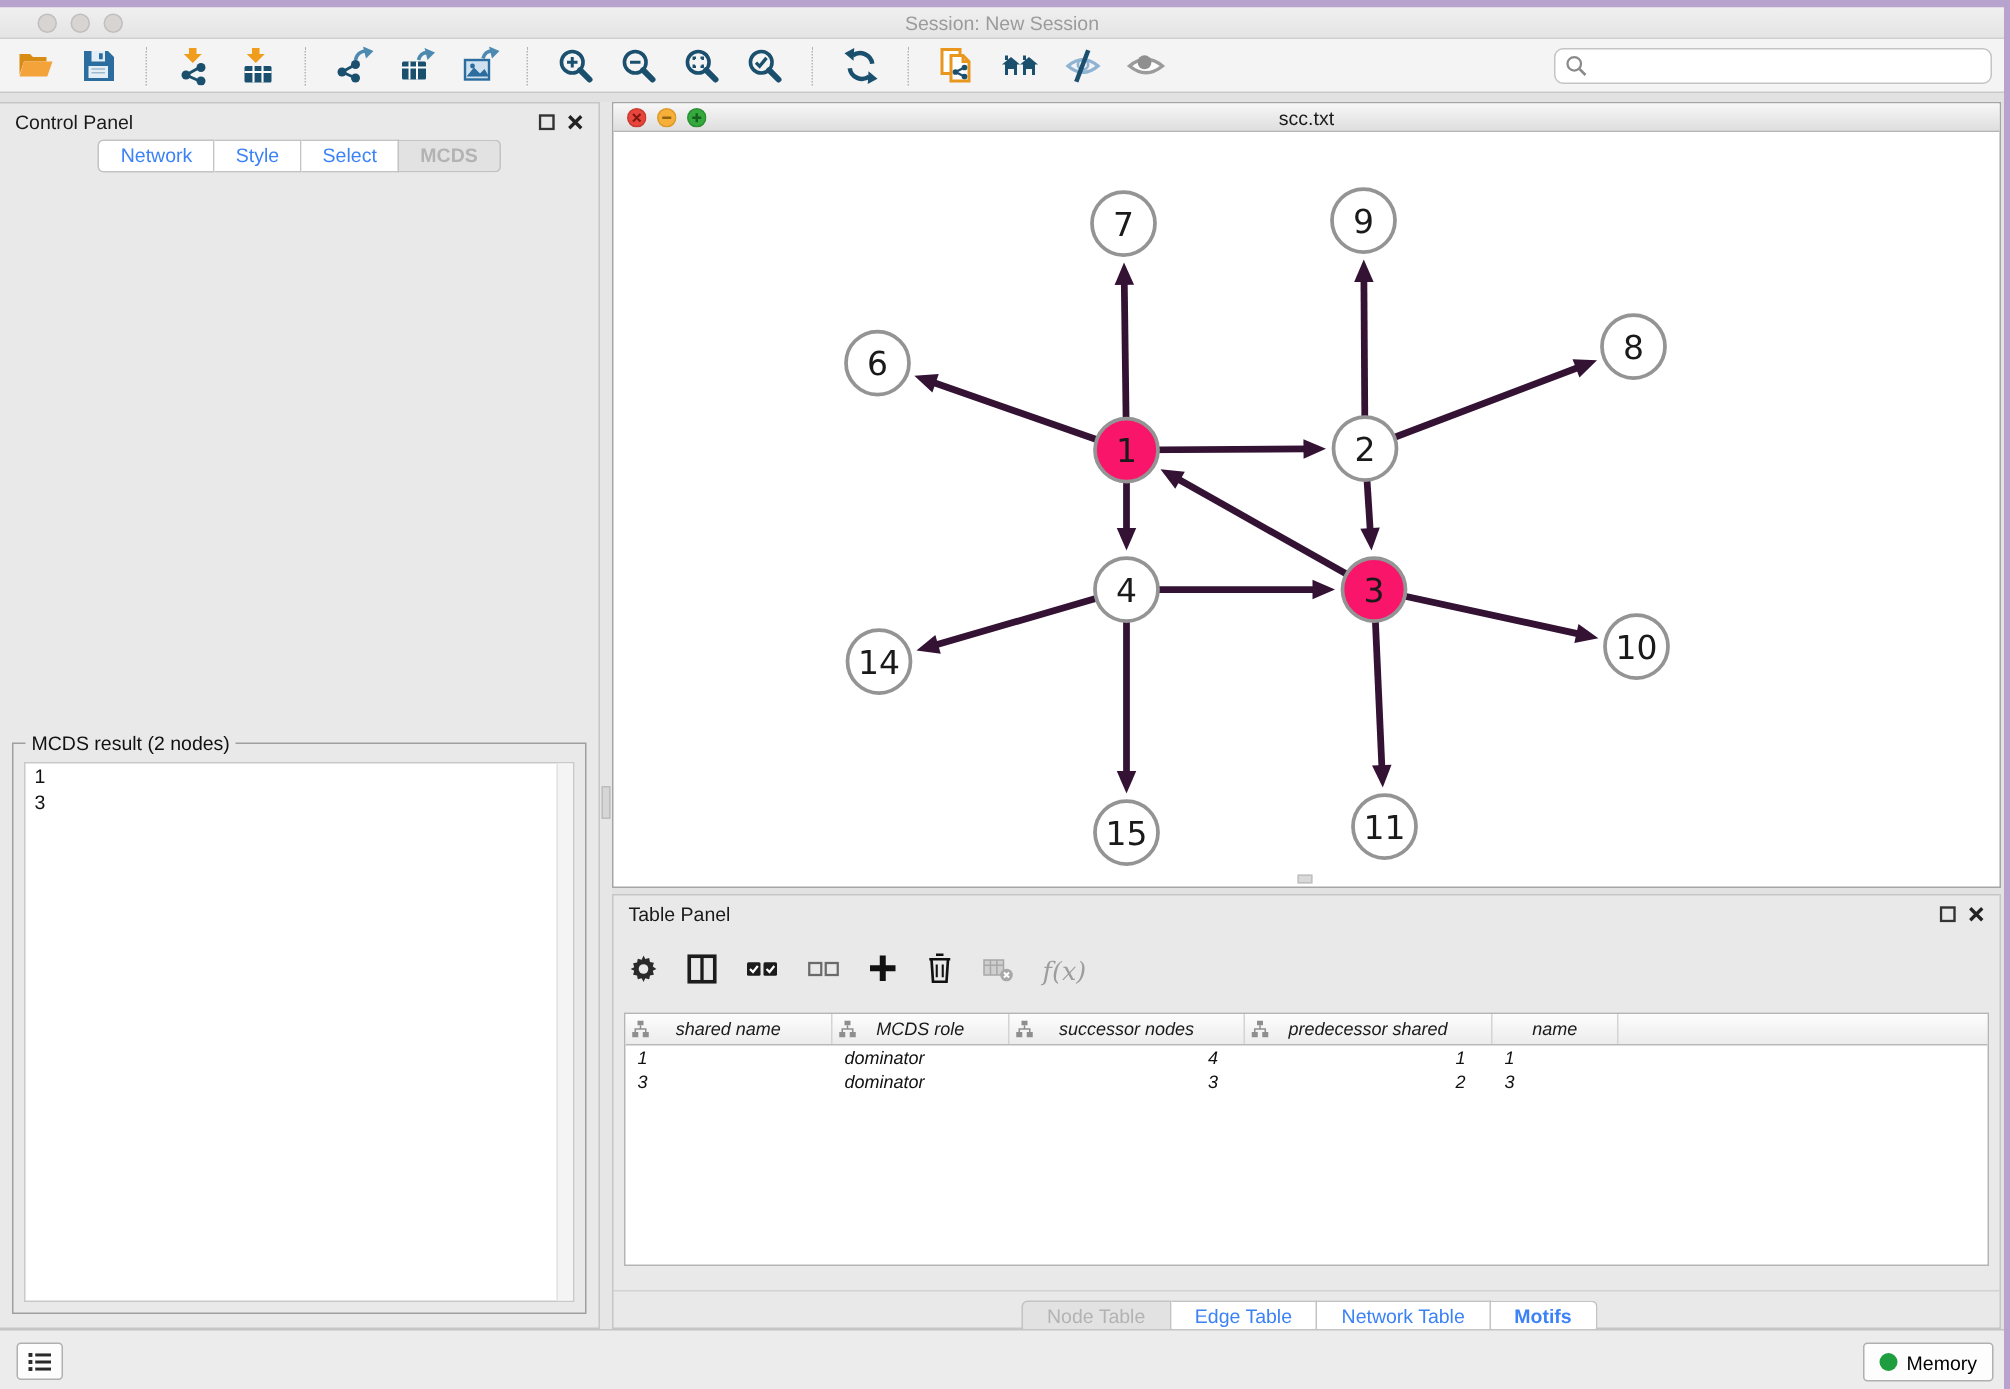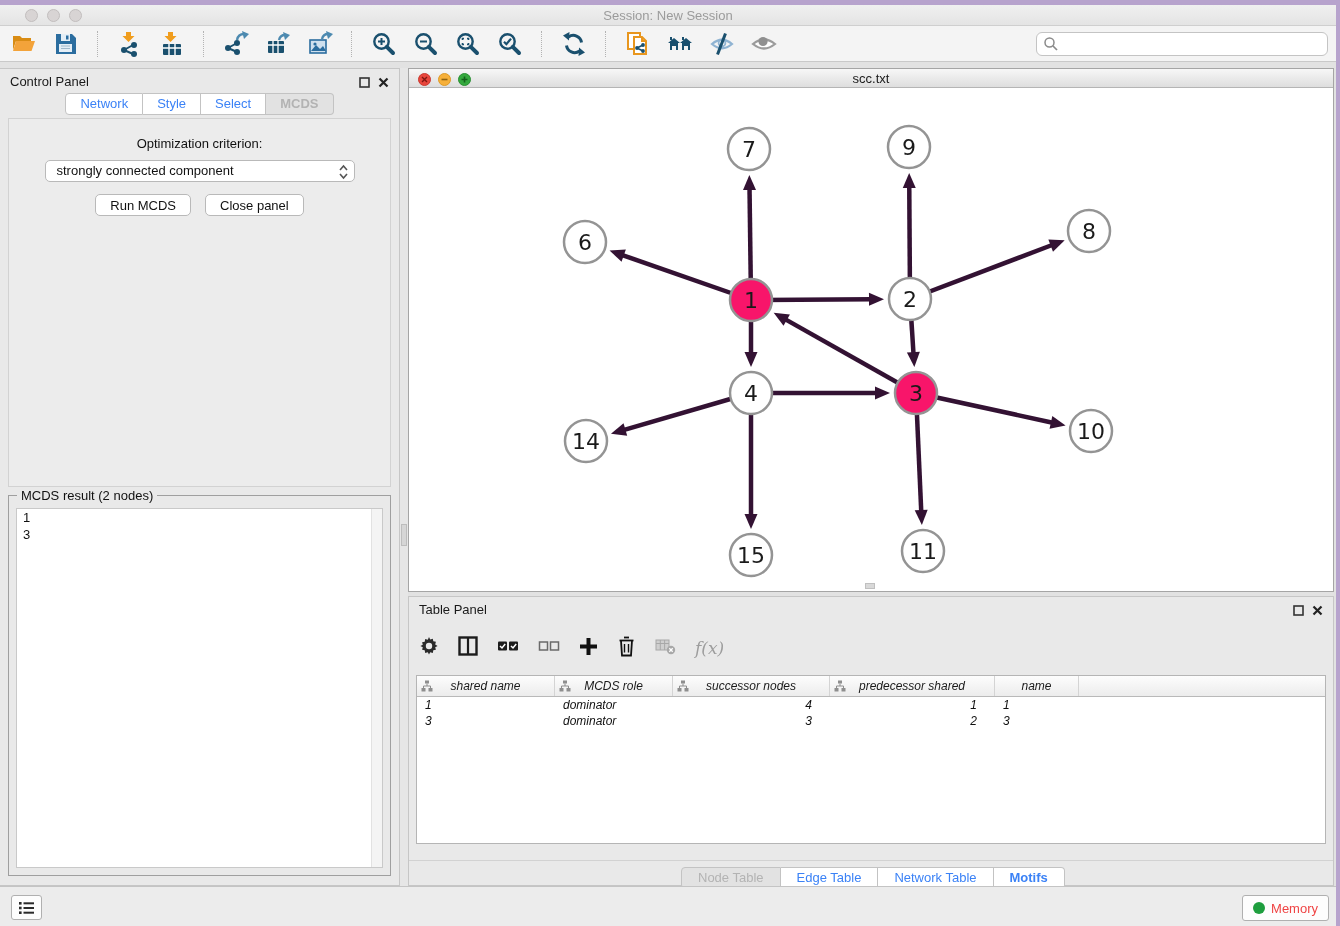--- a/index.html
+++ b/index.html
@@ -67,21 +67,21 @@
   .tbl-row { display:flex; height:16px; font-size:12px; color:#111; }
   .td { overflow:hidden; white-space:nowrap; line-height:16px; }
   .td.l { text-align:left; padding-left:8px; }
   .td.r { text-align:right; padding-right:18px; }
   .tp-hr { position:absolute; left:0; right:0; top:263px; border-top:1px solid #d2d2d2; }
   .tp-tabs { position:absolute; left:272px; top:270px; }
 
   
   .statusbar { position:relative; height:40px; background:#ececec; border-top:1px solid #c4c4c4; }
   .sb-left { position:absolute; left:11px; top:8px; width:31px; height:25px; background:#fdfdfd; border:1px solid #b0b0b0; border-radius:3px; display:flex; align-items:center; justify-content:center; }
-  .sb-mem { position:absolute; right:7px; top:8px; height:26px; background:#fdfdfd; border:1px solid #b0b0b0; border-radius:3px; display:flex; align-items:center; gap:6px; padding:0 10px; font-size:13px; color:#ef4444; }
+  .sb-mem { position:absolute; right:7px; top:8px; height:26px; background:#fdfdfd; border:1px solid #b0b0b0; border-radius:3px; display:flex; align-items:center; gap:6px; padding:0 10px; font-size:13px; color:#000000; }
   .mem-dot { width:12px; height:12px; border-radius:50%; }
 </style>
 </head>
 <body>
 
 <div class="app">
 
   <div class="titlebar">
     <span class="tl-dot" style="left:25px"></span>
     <span class="tl-dot" style="left:47px"></span>
@@ -254,36 +254,20 @@
           <span><svg width="11" height="11">
                 <path d="M1.5 1.5l8 8M9.5 1.5l-8 8" stroke="#222" stroke-width="2.2"></path>
               </svg></span>
         </span>
       </div>
       <div class="seg-tabs">
         <span class="seg">Network</span>
         <span class="seg">Style</span>
         <span class="seg">Select</span>
         <span class="seg active">MCDS</span>
-      </div>
-      <div class="cp-box">
-        <div class="opt-label">Optimization criterion:</div>
-        <div class="combo">
-          <span>strongly connected component</span>
-          <span class="combo-step">
-            <svg width="11" height="18" viewBox="0 0 11 18">
-                <path d="M2 7l3.5-4L9 7" fill="none" stroke="#555" stroke-width="1.6"></path>
-                <path d="M2 11l3.5 4L9 11" fill="none" stroke="#555" stroke-width="1.6"></path>
-              </svg>
-          </span>
-        </div>
-        <div class="btn-row">
-          <button class="pbtn">Run MCDS</button>
-          <button class="pbtn">Close panel</button>
-        </div>
       </div>
       <div class="result-box">
         <span class="result-legend">MCDS result (2 nodes)</span>
         <div class="result-area">
           <div class="line">1</div>
           <div class="line">3</div>
           <div class="result-scroll"></div>
         </div>
       </div>
     </div>

